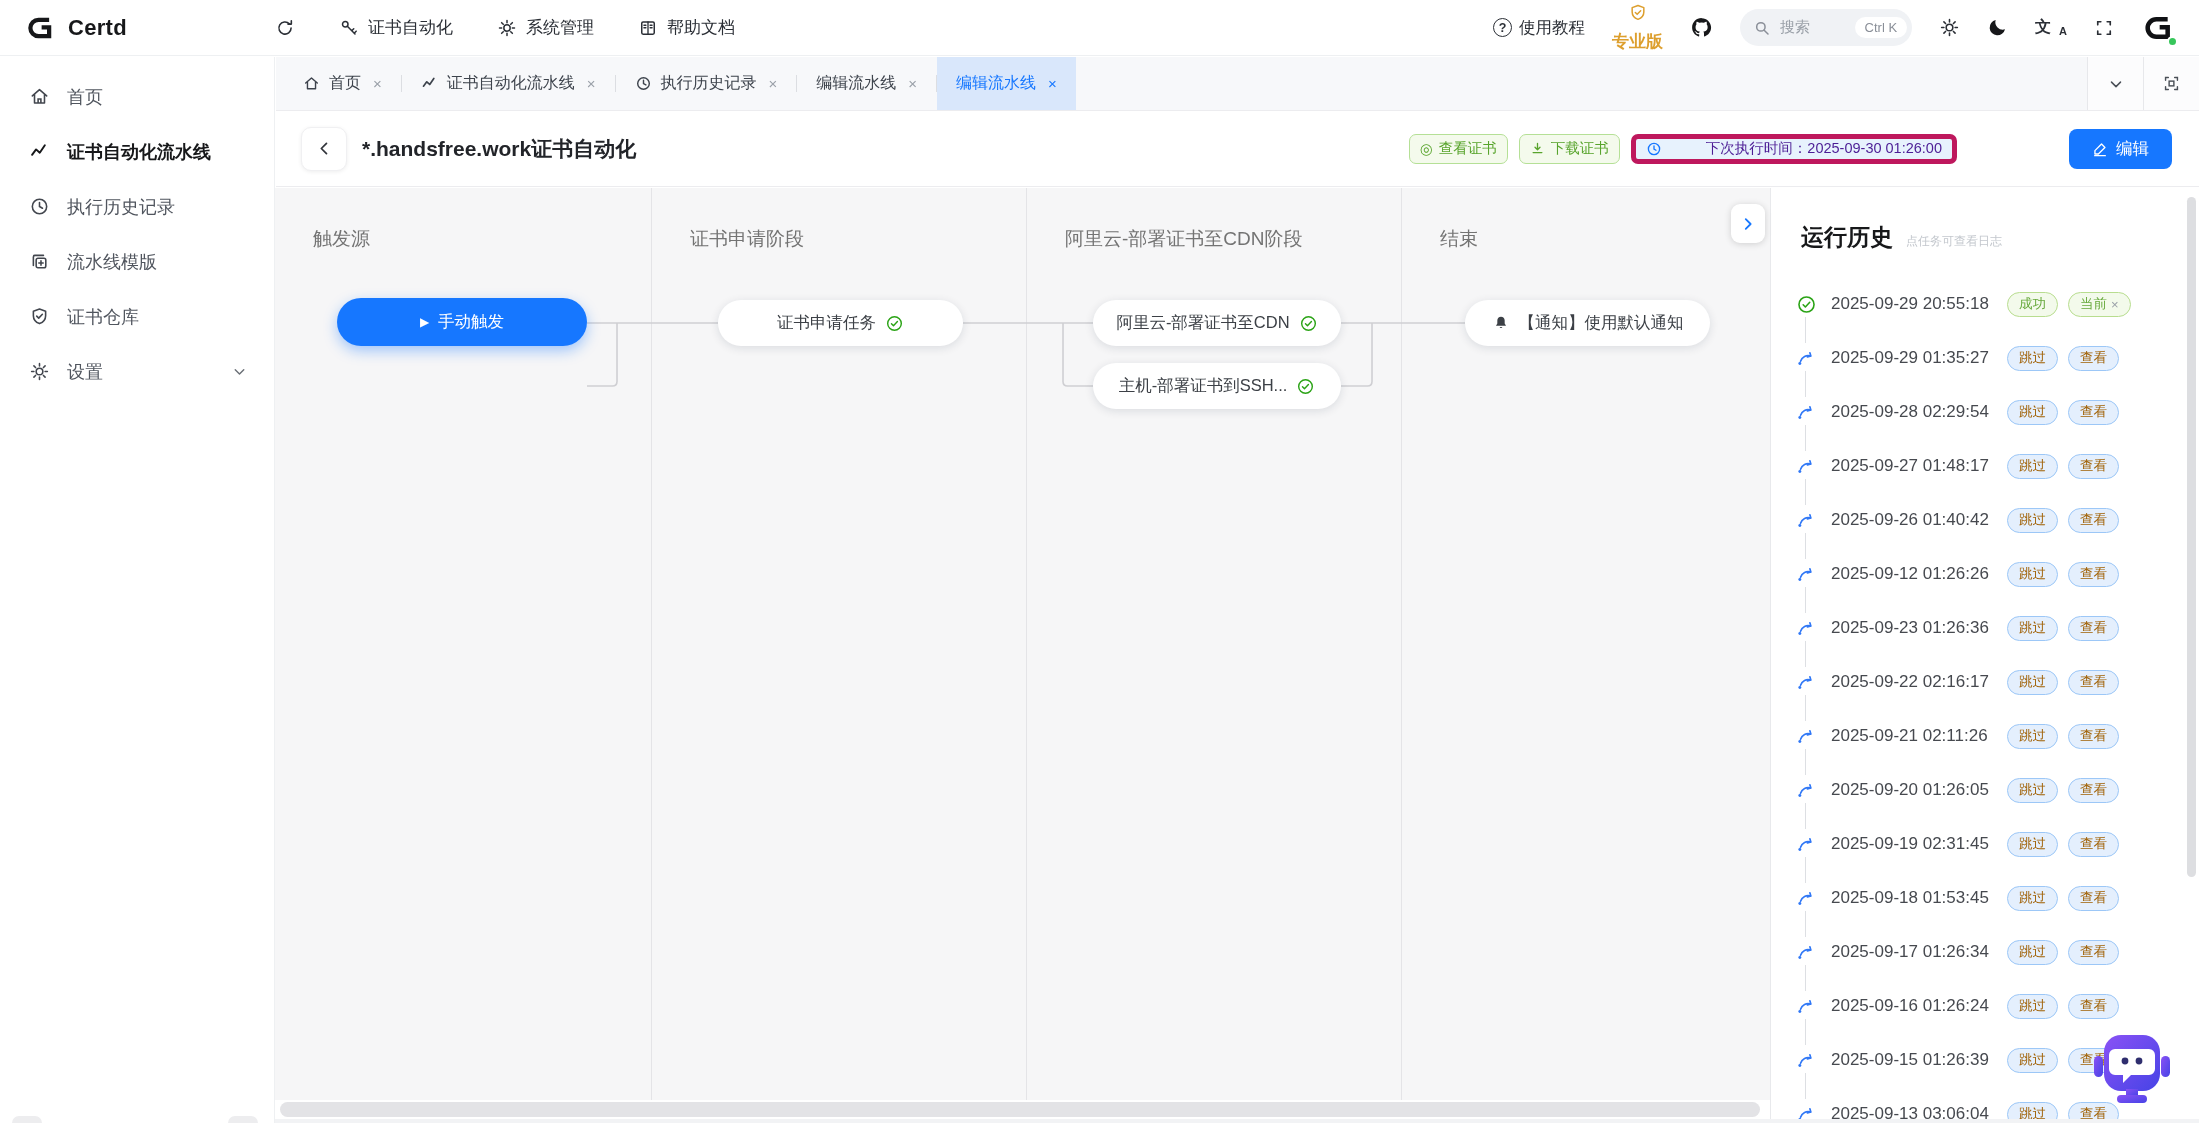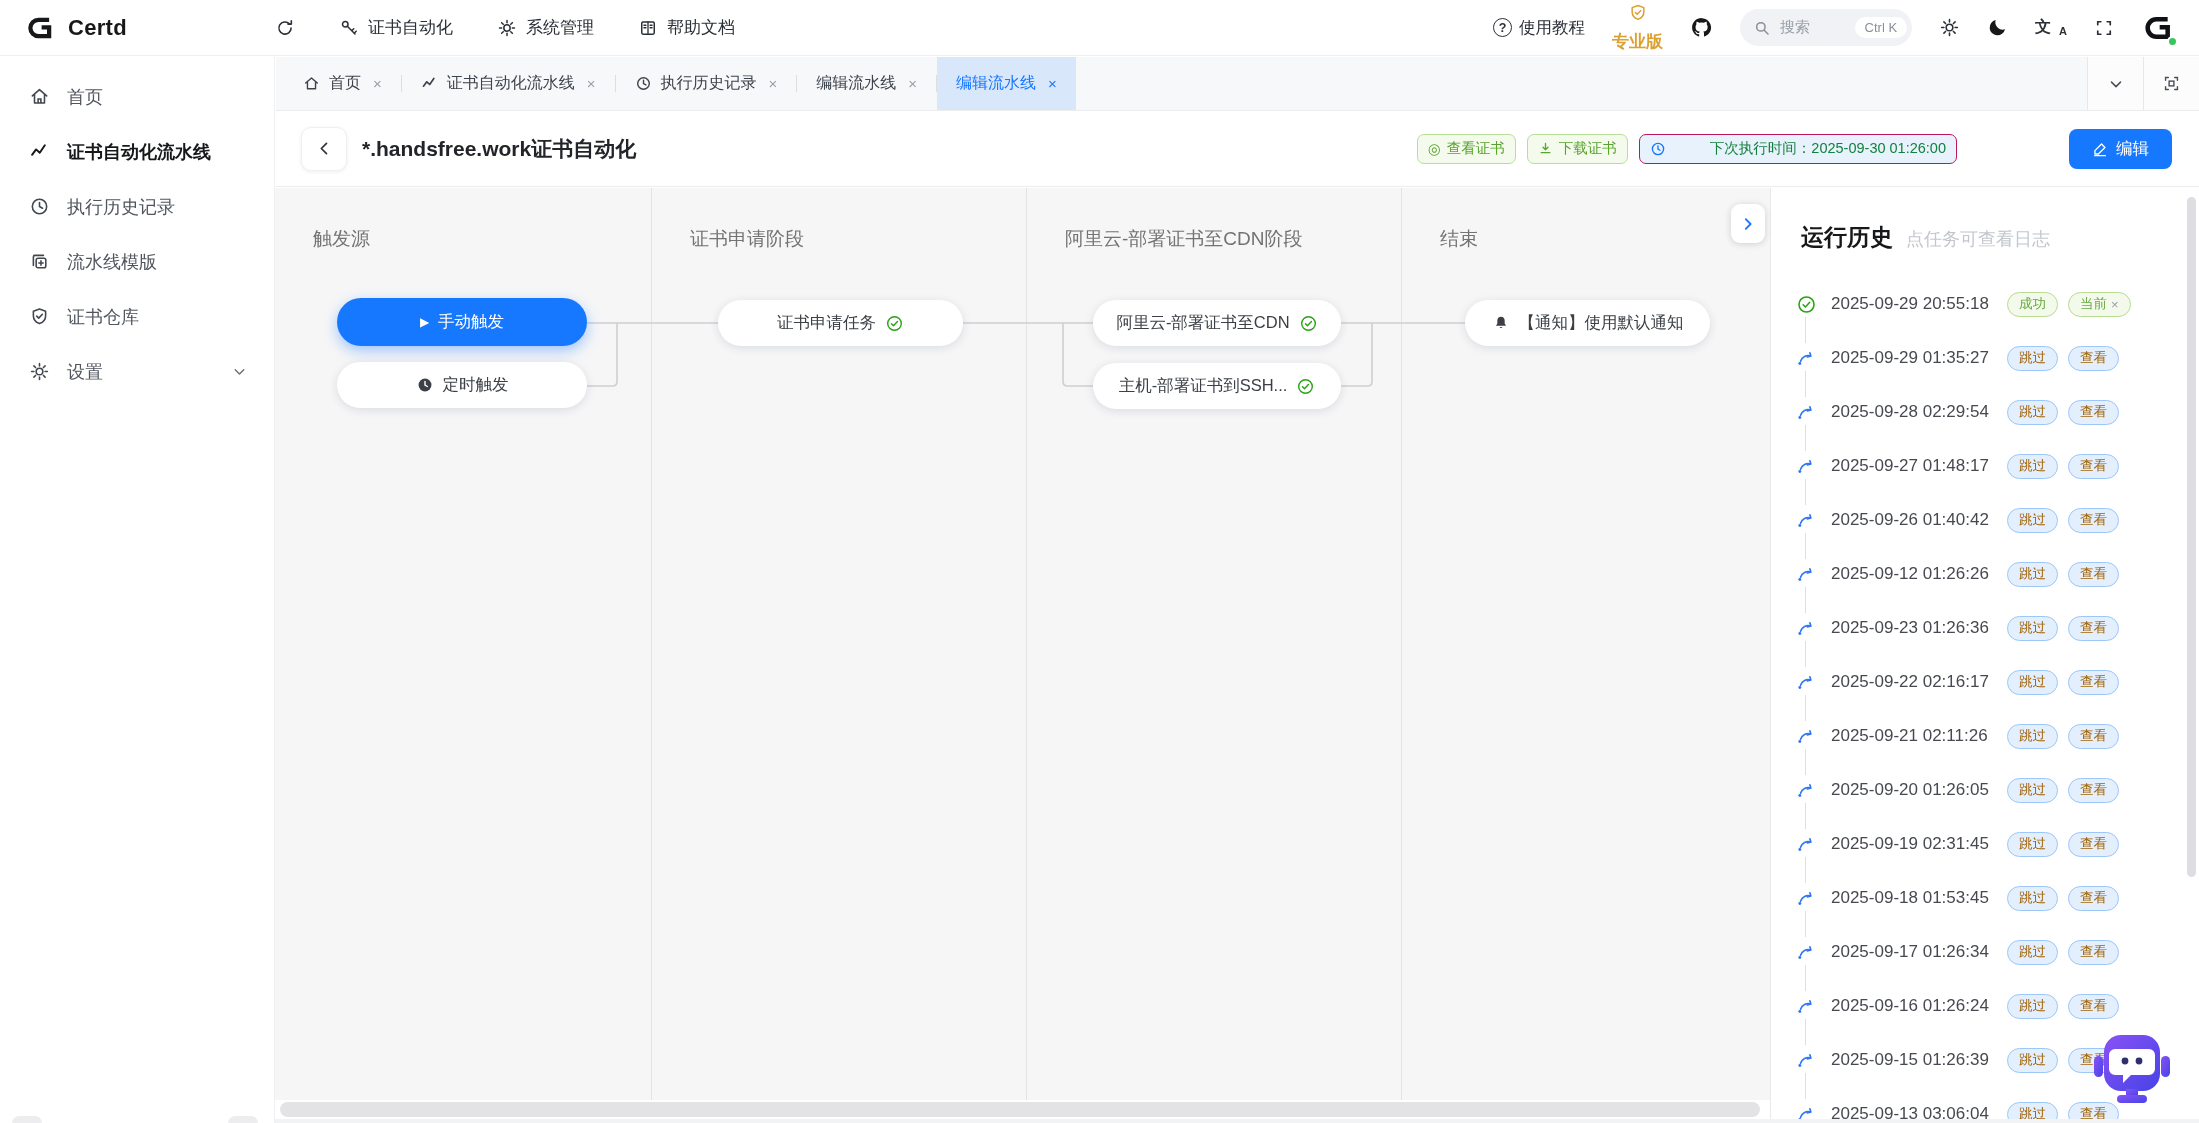--- a/index.html
+++ b/index.html
@@ -62,21 +62,21 @@
   .pagehead { position:absolute; left:276px; top:111px; right:0; height:76px; background:#fff;
     border-bottom:1px solid #ececef; display:flex; align-items:center; padding:0 27px 0 25px; z-index:10;}
   .backbtn { width:46px; height:44px; background:#fff; border:1px solid #f0f0f2; border-radius:10px;
     box-shadow:0 1px 4px rgba(0,0,0,.07); display:flex; align-items:center; justify-content:center;
     color:#32353b; cursor:pointer; }
   .ptitle { font-size:21px; font-weight:700; color:#222429; margin-left:15px; }
   .head-tags { margin-left:auto; display:flex; align-items:center; gap:11px; }
   .pill { height:30px; display:flex; align-items:center; gap:6px; padding:0 10px; border-radius:7px;
     font-size:14.5px; cursor:pointer; white-space:nowrap; }
   .pill.green { border:1px solid #b5e096; background:#f4faec; color:#58a42c; }
-  .pill.blue  { border:1px solid #be185d; background:#e7f2fd; color:#15803d;gap:44px; }
+  .pill.blue  { border:5px solid #be185d; background:#e7f2fd; color:#4c1d95;gap:44px; }
   .eyeglyph { font-size:15px; line-height:1; }
   .editbtn { margin-left:112px; width:103px; height:40px; background:#1677ff; color:#fff; border-radius:8px;
     display:flex; align-items:center; justify-content:center; gap:8px; font-size:16.5px; cursor:pointer; }
 
   
   .canvas { position:absolute; left:275px; top:188px; width:1495px; height:912px; background:#f6f6f7; overflow:hidden; }
   .stagecol { position:absolute; top:0; bottom:0; }
   .stagecol .stitle { position:absolute; left:25px; top:38px; font-size:19px; color:#737373;margin-left:13px; }
   .sc0 { left:0; width:377px; border-right:1px solid #e4e4e7; }
   .sc1 { left:377px; width:375px; border-right:1px solid #e4e4e7; }
@@ -101,21 +101,21 @@
   
   .expandbtn { position:absolute; left:1731px; top:204px; width:34px; height:39px; background:#fff;
     border-radius:9px; box-shadow:0 1px 7px rgba(0,0,0,.16); display:flex; align-items:center;
     justify-content:center; color:#1677ff; cursor:pointer; z-index:22; }
 
   
   .panel { position:absolute; left:1770px; top:188px; right:0; bottom:0; background:#fff;
     border-left:1px solid #e8e9ec; overflow:hidden; }
   .phead { display:flex; align-items:baseline; padding:34px 0 0 30px; }
   .ptitle2 { font-size:23px; font-weight:700; color:#17181a; }
-  .psub { font-size:18px; color:#c3c7cd; margin-left:13px; }
+  .psub { font-size:12px; color:#c3c7cd; margin-left:13px; }
   .hrows { position:absolute; left:0; top:89px; right:14px; }
   .hrow { position:relative; height:54px; display:flex; align-items:center; padding-left:24px; }
   .hrow::after { content:''; position:absolute; left:34px; top:40px; height:26px; width:1px; background:#dddfe3; }
   .hrow:last-child::after { display:none; }
   .hicon { width:22px; display:flex; align-items:center; justify-content:center; }
   .hicon .ic-check { display:none; } .hicon .ic-skip { display:block; }
   .hrow.success .ic-check { display:block; }
   .htime { font-size:17px; color:#46494f; margin-left:14px; width:176px; }
   .htag { height:25px; display:flex; align-items:center; gap:4px; padding:0 11px; border-radius:13px;
     font-size:13.5px; cursor:pointer; white-space:nowrap; }
@@ -399,27 +399,20 @@
         <path d="M688 135H818"></path>
         <path d="M788 135v58.5q0 4.5 4.5 4.5H818"></path>
         <path d="M1066 135H1190"></path>
         <path d="M1066 198h26.5q4.5 0 4.5-4.5V135"></path>
       </g>
     </svg>
 
     <div class="node primary n-manual">
       <span class="playglyph">▶</span>
       <span>手动触发</span>
-    </div>
-    <div class="node n-timer">
-      <svg class="ic" width="18" height="18" viewBox="0 0 24 24">
-          <circle cx="12" cy="12" r="8.6" fill="#3c4046"></circle>
-          <path d="M12 7.4v4.8l3.2 1.8" fill="none" stroke="#fff" stroke-width="1.9" stroke-linecap="round"></path>
-        </svg>
-      <span>定时触发</span>
     </div>
     <div class="node n-cdn">
       <span>阿里云-部署证书至CDN</span>
       <svg class="ic" width="19" height="19" viewBox="0 0 24 24">
           <use href="#i-check-circle"></use>
         </svg>
     </div>
     <div class="node n-cert">
       <span>证书申请任务</span>
       <svg class="ic" width="19" height="19" viewBox="0 0 24 24">

